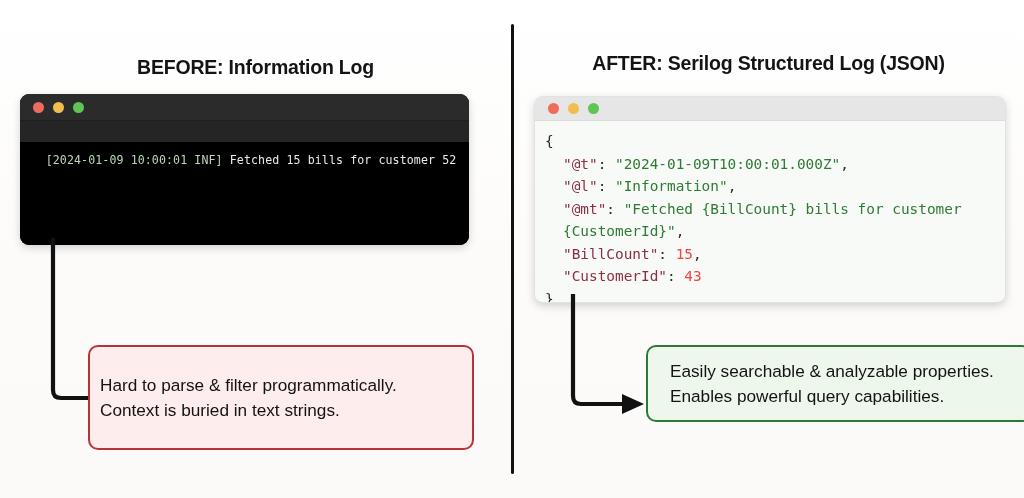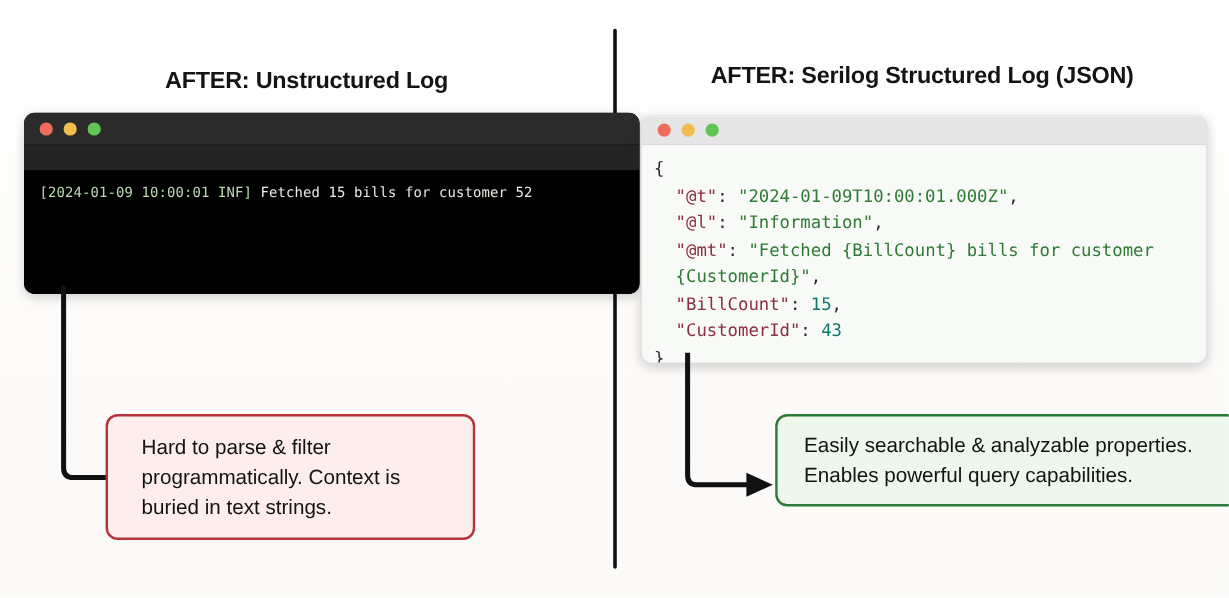--- a/index.html
+++ b/index.html
@@ -66,24 +66,25 @@
     height: 11px;
     border-radius: 50%;
     margin-right: 9px;
     display: inline-block;
   }
 
   
   #terminal {
     left: 20px;
     top: 94px;
-    width: 513px;
+    width: 449px;
     height: 151px;
     background: #060606;
     border-radius: 9px;
+    text-align: center;
   }
   #terminal .titlebar {
     background: #2b2b2b;
     border-bottom: 1px solid #1f1f1f;
     height: 27px;
   }
   #terminal .term-gap {
     height: 21px;
     background: #252525;
   }
@@ -127,44 +128,44 @@
   .json-line {
     font-family: "DejaVu Sans Mono", "Liberation Mono", monospace;
     font-size: 14.4px;
     line-height: 22.5px;
     white-space: pre-wrap;
     color: #2f2f2f;
   }
   .j-punct { color: #2b2b2b; }
   .j-key   { color: #8c2f41; }
   .j-str   { color: #2f7a34; }
-  .j-num   { color: #0f766e; }
+  .j-num   { color: #ef4444; }
 
   
   .callout {
     position: absolute;
     border-radius: 10px;
     box-sizing: border-box;
     display: flex;
     align-items: center;
   }
   .callout p {
     margin: 0;
     font-size: 17.2px;
     line-height: 25px;
     color: #131313;
   }
   #callout-red {
     left: 88px;
     top: 345px;
-    width: 308px;
+    width: 386px;
     height: 105px;
     background: #fdeeed;
     border: 2.5px solid #b6333a;
-    padding: 0 16px 0 28px;
+    padding: 0 16px 0 10px;
   }
   #callout-green {
     left: 606px;
     top: 345px;
     width: 386px;
     height: 77px;
     background: #eef7ec;
     border: 2.5px solid #2d7a36;
     padding: 0 16px 0 22px;
     margin-left: 40px;
@@ -178,21 +179,21 @@
   #connector-left  { left: 18px;  top: 238px; width: 110px; height: 180px; }
   #connector-right { left: 540px; top: 294px; width: 110px; height: 130px; }
 </style>
 </head>
 <body>
 
 <div id="canvas">
 
   <div class="divider"></div>
 
-  <div class="panel-title" id="title-before">AFTER: Unstructured Log</div>
+  <div class="panel-title" id="title-before">BEFORE: Information Log</div>
 
   <div class="window" id="terminal">
     <div class="titlebar">
       <span class="dot" style="background:#ef6b5c"></span>
       <span class="dot" style="background:#f0bd4e"></span>
       <span class="dot" style="background:#61c555"></span>
     </div>
     <div class="term-gap"></div>
     <div class="term-body">
       <div class="term-line"><span class="term-meta">[2024-01-09 10:00:01 INF]</span><span class="term-msg"> Fetched 15 bills for customer 52</span></div>

